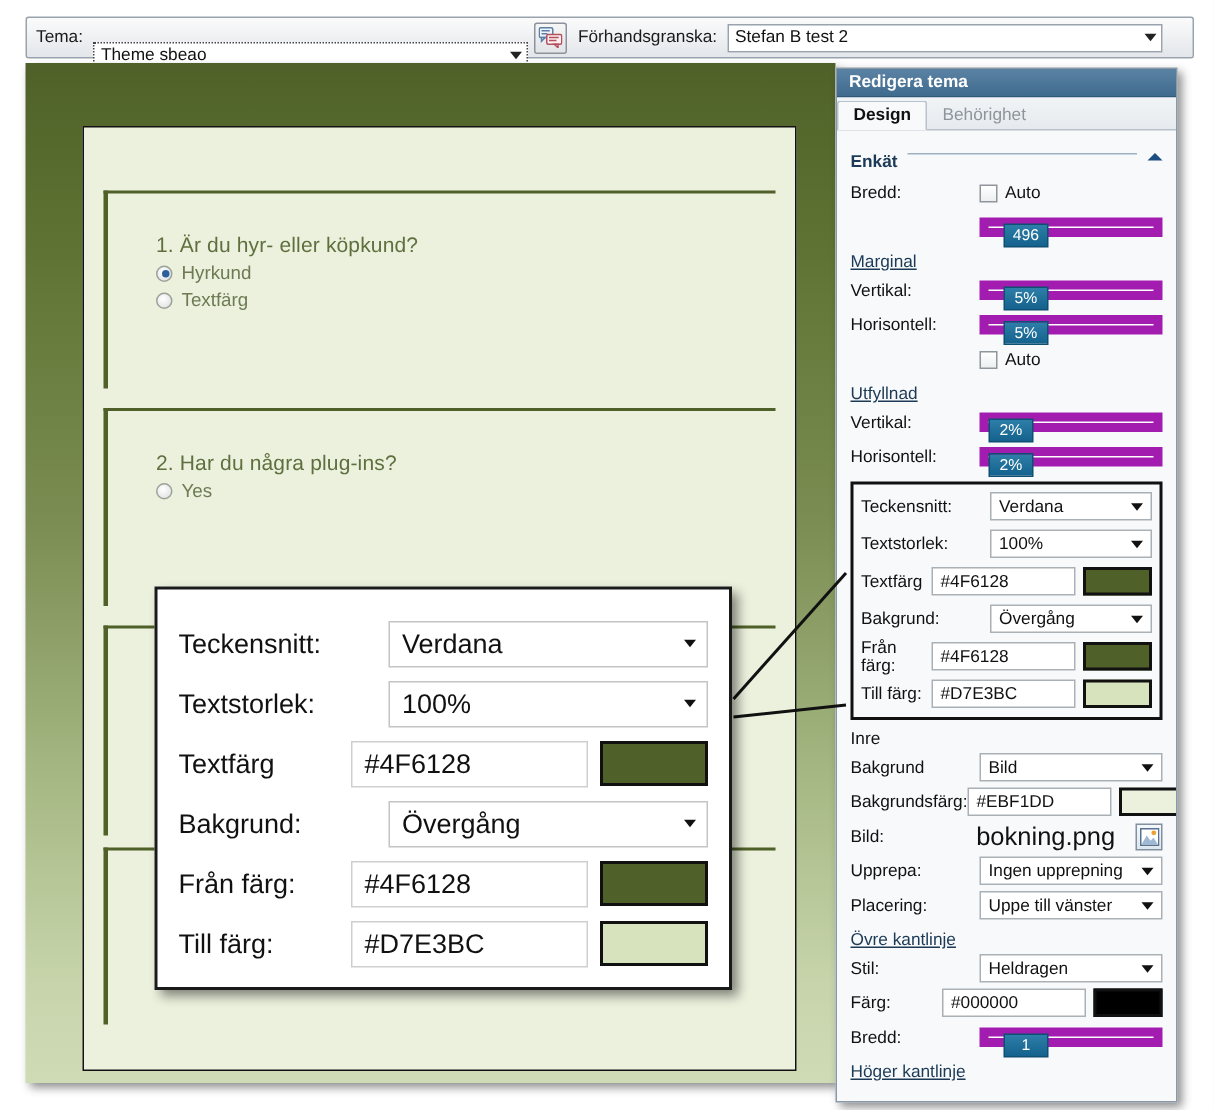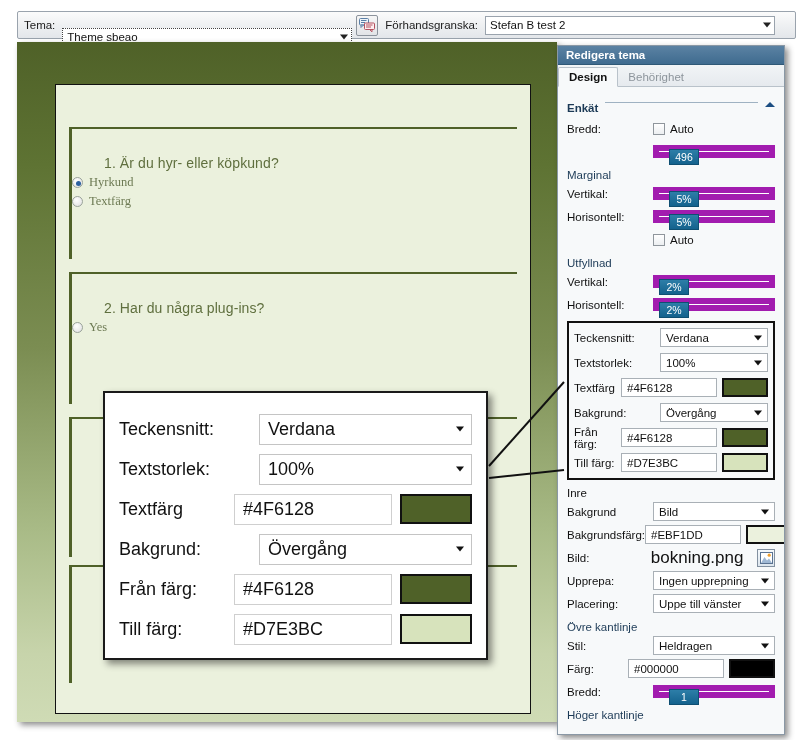--- a/index.html
+++ b/index.html
@@ -54,21 +54,21 @@
     background:#EBF1DD; border:1px solid #111;
   }
   .q-block {
     position:absolute; left:13px; width:448px;
     border-top:2px solid #4F6128; border-left:3px solid #4F6128;
     background:transparent;
   }
   .q-title {
     font-size:14px; color:#5f6f3e; padding:26px 0 0 32px; letter-spacing:0.1px;
   }
-  .opt { display:flex; align-items:center; font-size:12.5px; color:#6d7a53; margin-top:4px;font-family:Liberation Serif, serif; }
+  .opt { display:flex; align-items:center; font-size:12.5px; color:#6d7a53; padding-left:32px; margin-top:4px; }
   .opt:first-of-type { margin-top:14px; }
   .radio {
     width:11px;height:11px;border-radius:50%;
     border:1px solid #9aa39a; background:radial-gradient(circle at 40% 35%, #ffffff 0%, #e7e7e7 70%, #d2d2d2 100%);
     margin-right:6px; position:relative; flex:none;
   }
   .radio.sel::after {
     content:""; position:absolute; left:2.5px; top:2.5px; width:5px;height:5px;border-radius:50%;
     background:#2b5f9e;
   }
@@ -131,21 +131,21 @@
     border-top:1px solid #b9c2ca; border-bottom:1px solid #f7f9fa;
     margin-bottom:-1px; border-radius:2px 2px 0 0; }
   .p-body { padding:6px 9px 0 9px; }
 
   .sec-head { display:flex; align-items:flex-start; margin:9px 0 4px 0; }
   .sec-head .t { font-size:11.5px; font-weight:bold; color:#1c3a56; white-space:nowrap; }
   .sec-head .rule { flex:1; height:1px; background:#9fb2c2; margin:0 7px; }
   .chev { width:0;height:0;border-left:5px solid transparent;border-right:5px solid transparent;
     border-bottom:5px solid #1c4e82; }
 
-  .sub-head { font-size:11.5px; color:#1c3a56; margin:7px 0 2px 0; }
+  .sub-head { font-size:11.5px; color:#1c3a56; text-decoration:underline; margin:7px 0 2px 0; }
   .sub-head.dark { color:#111; }
 
   .row { display:flex; align-items:center; height:21px; margin-bottom:2px; }
   .row .lbl { width:86px; font-size:11.5px; color:#111; }
 
   .chk { width:12px;height:12px;border:1px solid #8f969c;background:linear-gradient(to bottom,#fff,#eceff1); margin-right:5px;}
   .chk-text { font-size:11.5px; color:#111; }
 
   .slider { position:relative; flex:1; height:13px; background:#fff; border:6px solid #a21caf; }
   .slider .handle {

